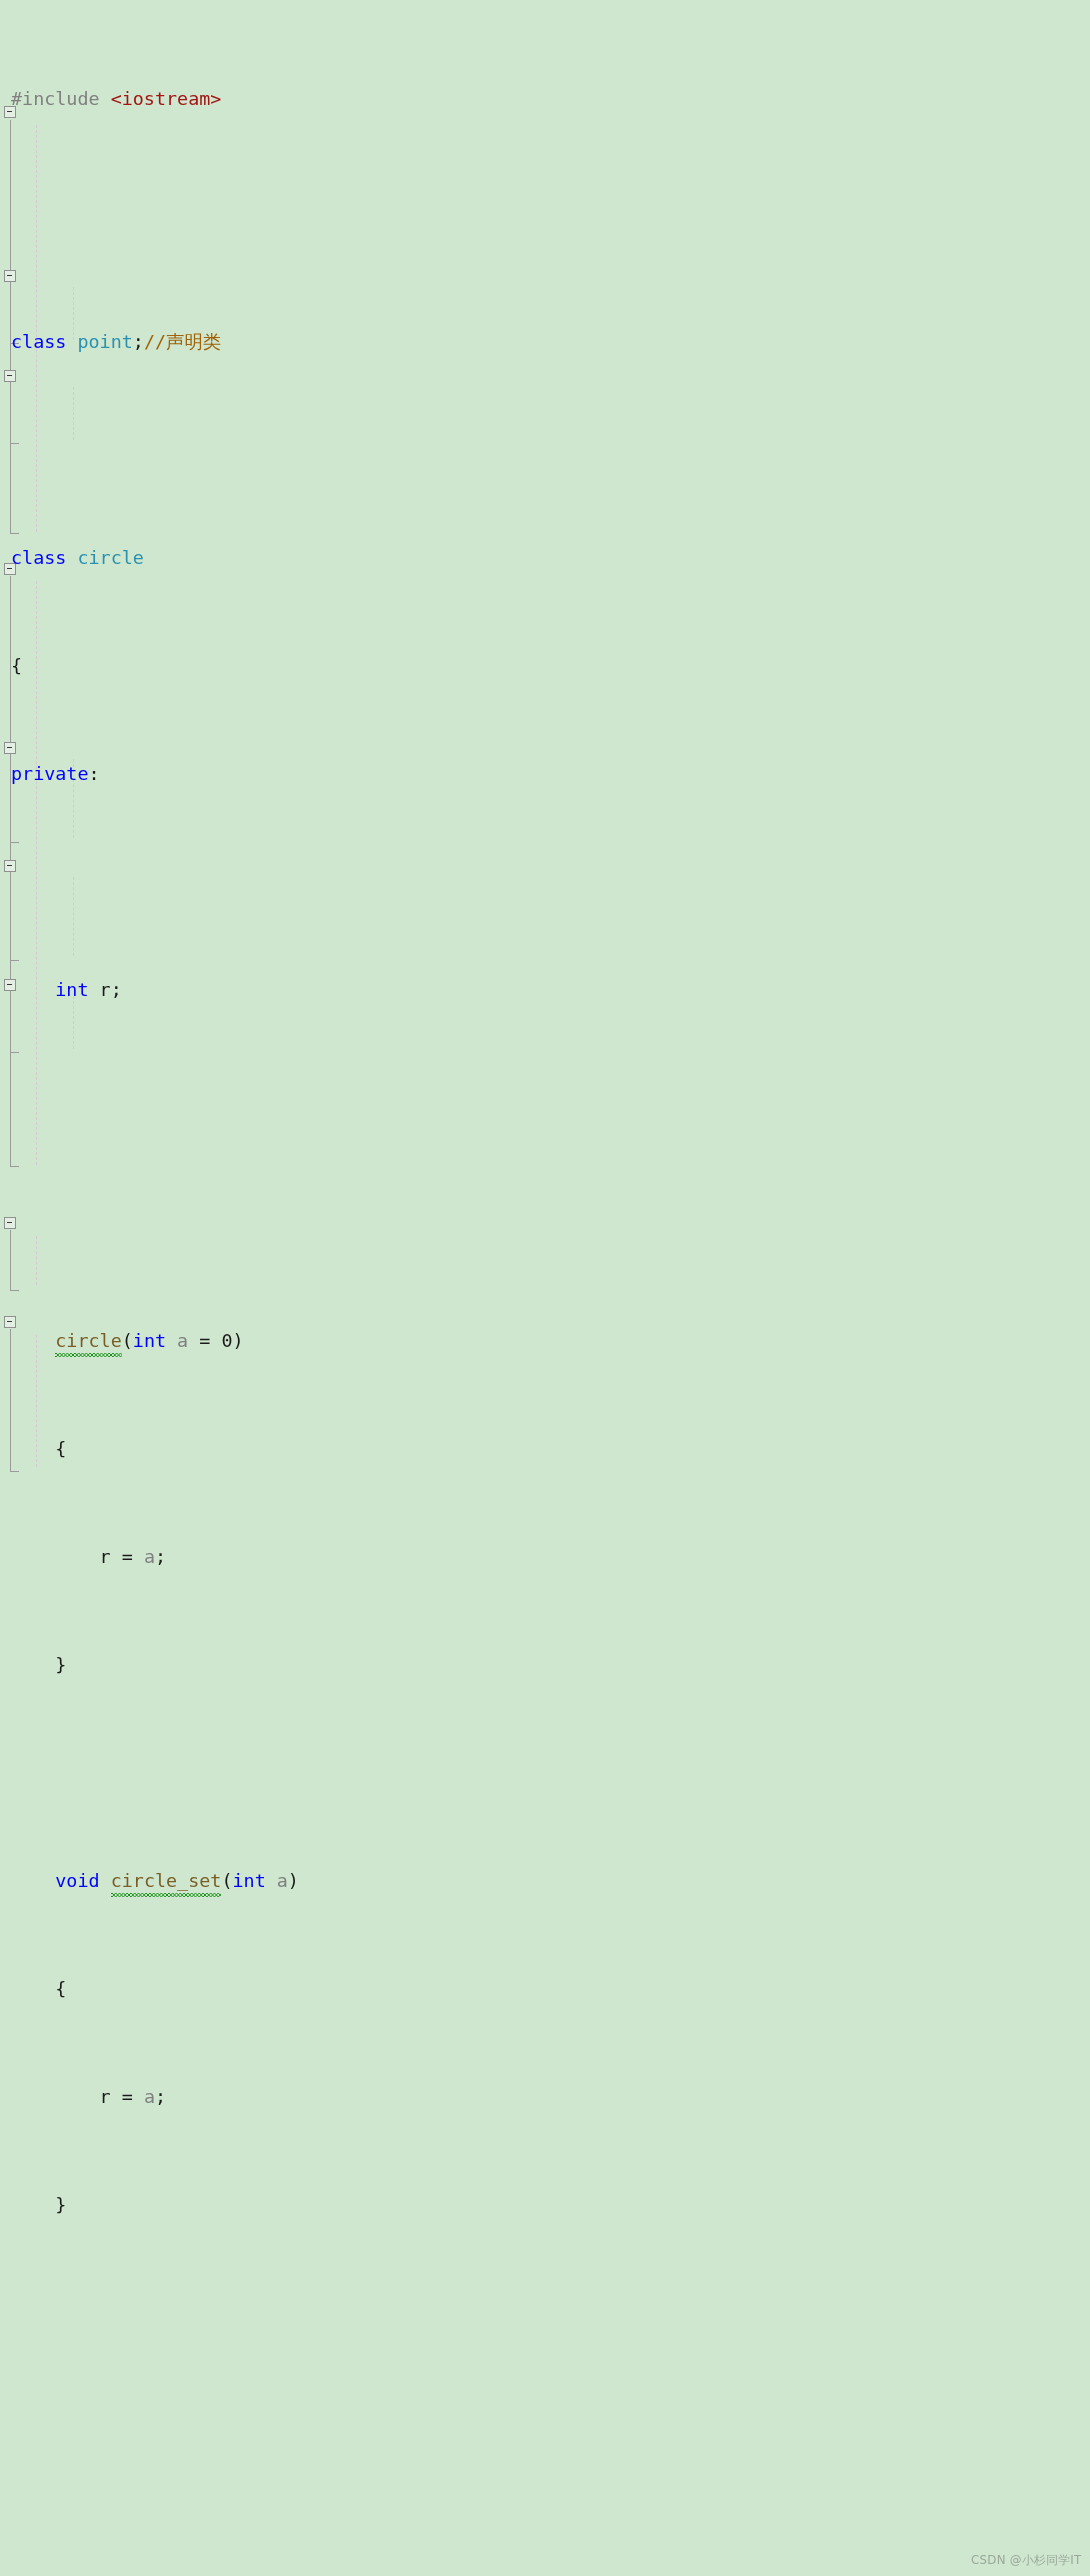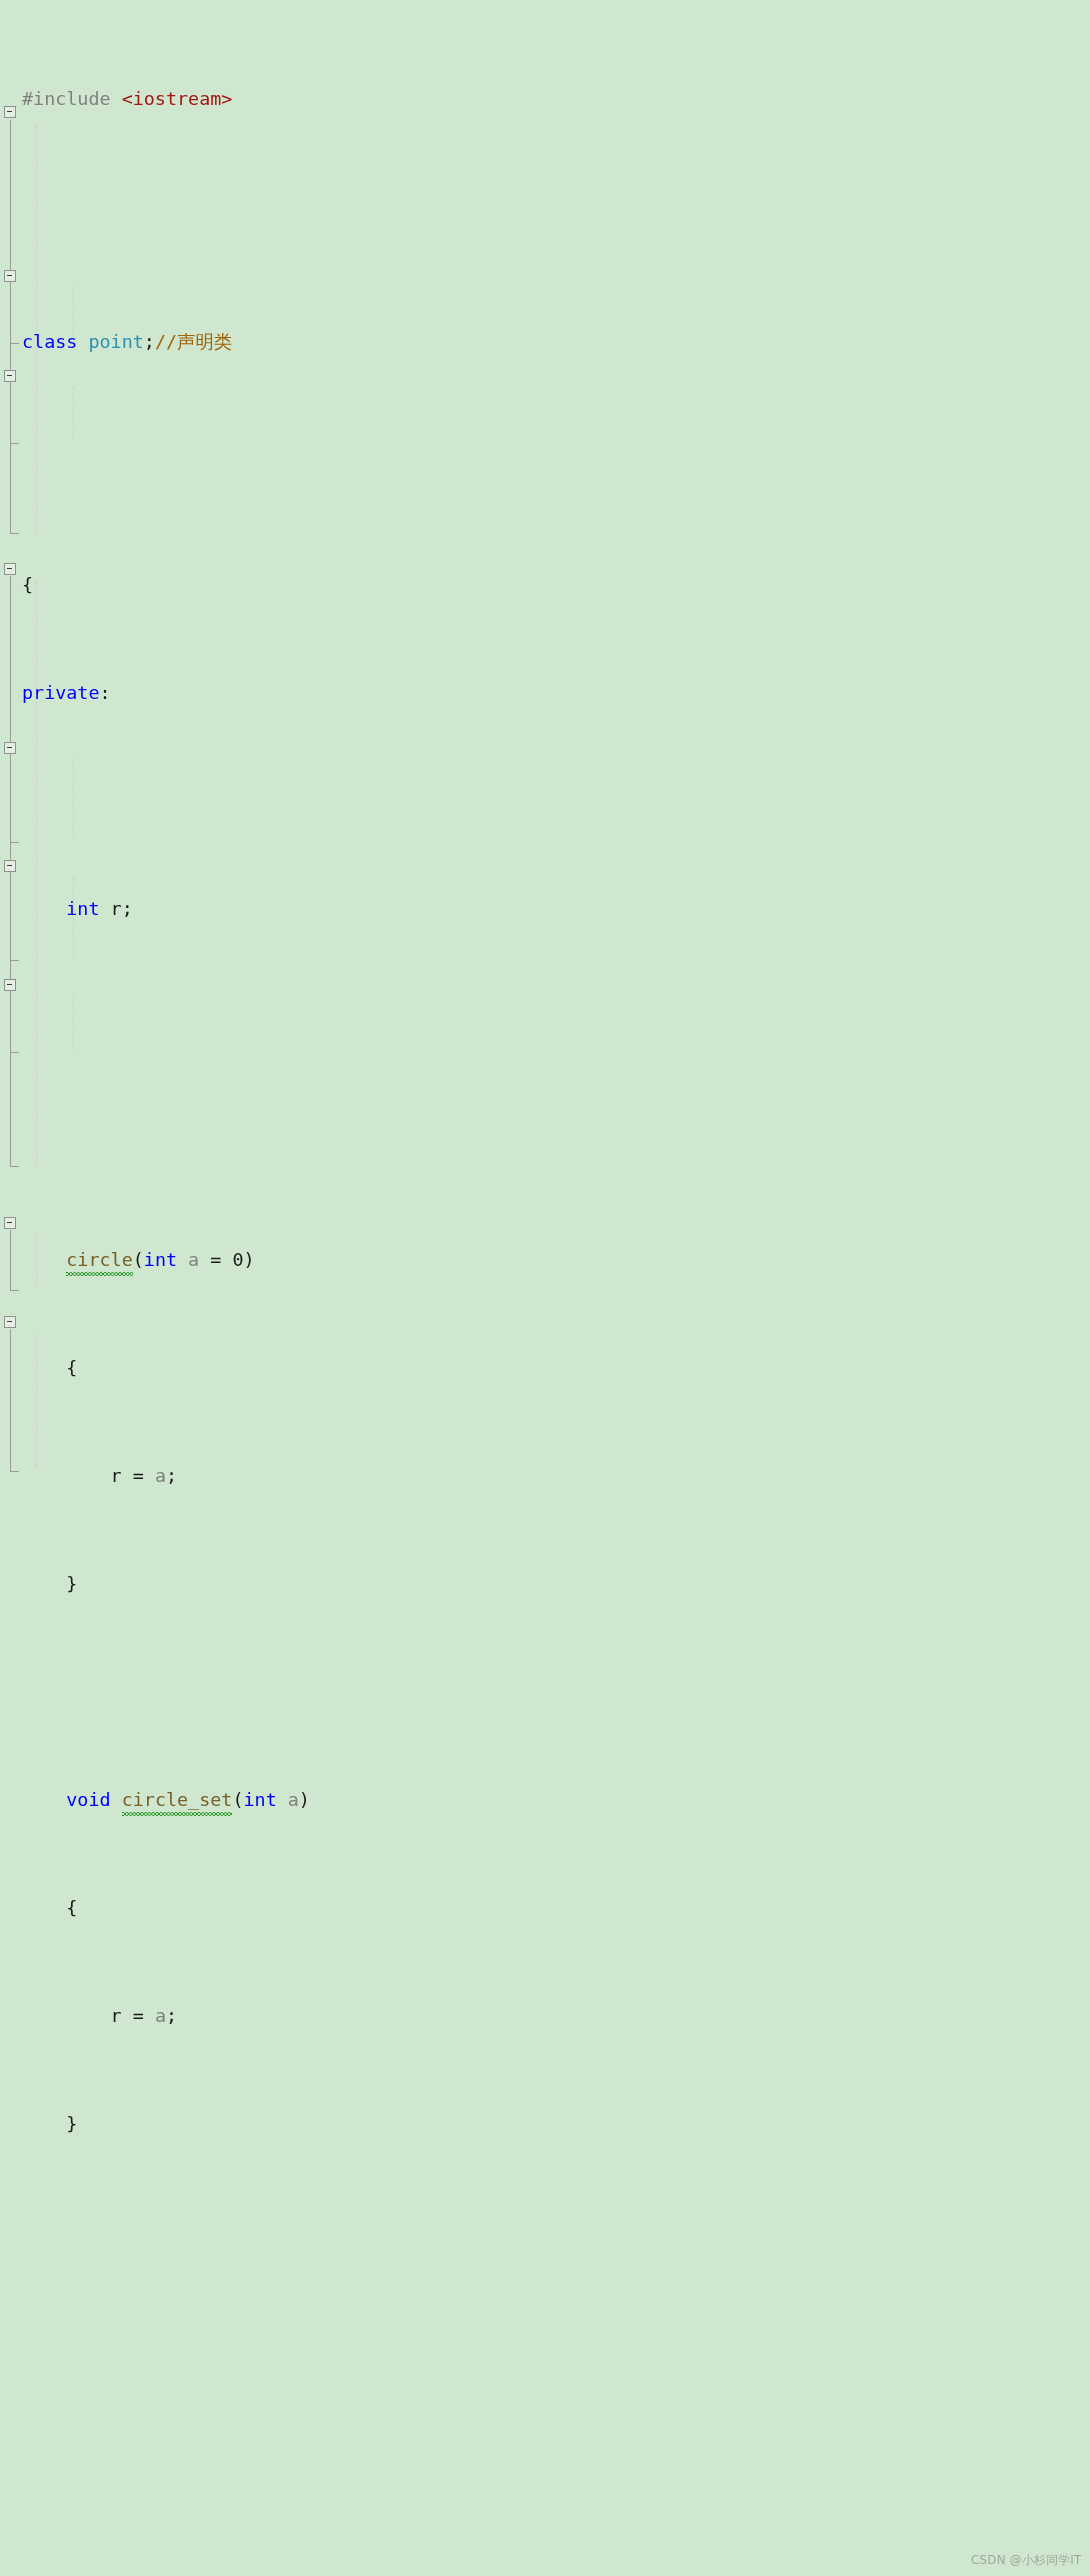--- a/index.html
+++ b/index.html
@@ -31,21 +31,21 @@
     width: 1091px;
     padding-top: 3.8px;
     font-size: 18.4px;
     line-height: 27px;
     white-space: pre;
     color: #1a1a1a;
   }
   .line {
     position: relative;
     height: 27px;
-    padding-left: 22px;
+    padding-left: 11px;
     box-sizing: border-box;
   }
 
   
   .kw      { color: #0000ff; }               
   .pp      { color: #808080; }               
   .hdr     { color: #a31515; }               
   .type    { color: #2b91af; }               
   .fn      { color: #795e26; }               
   .cmt     { color: #a16207; }               
@@ -188,20 +188,21 @@
 
     <div class="line"><span class="pp">#include </span><span class="hdr">&lt;iostream&gt;</span></div>
 
 
     <div class="line"> </div>
 
     <div class="line"><span class="kw">class </span><span class="type">point</span><span class="plain">;</span><span class="cmt">//声明类</span></div>
 
     <div class="line"> </div>
 
+    <div class="line"><span class="kw">class </span><span class="type">circle</span></div>
 
     <div class="line"><span class="plain">{</span></div>
 
     <div class="line"><span class="kw">private</span><span class="plain">:</span></div>
 
     <div class="line"> </div>
 
     <div class="line">    <span class="kw">int </span><span class="plain">r;</span></div>
 
     <div class="line"> </div>

